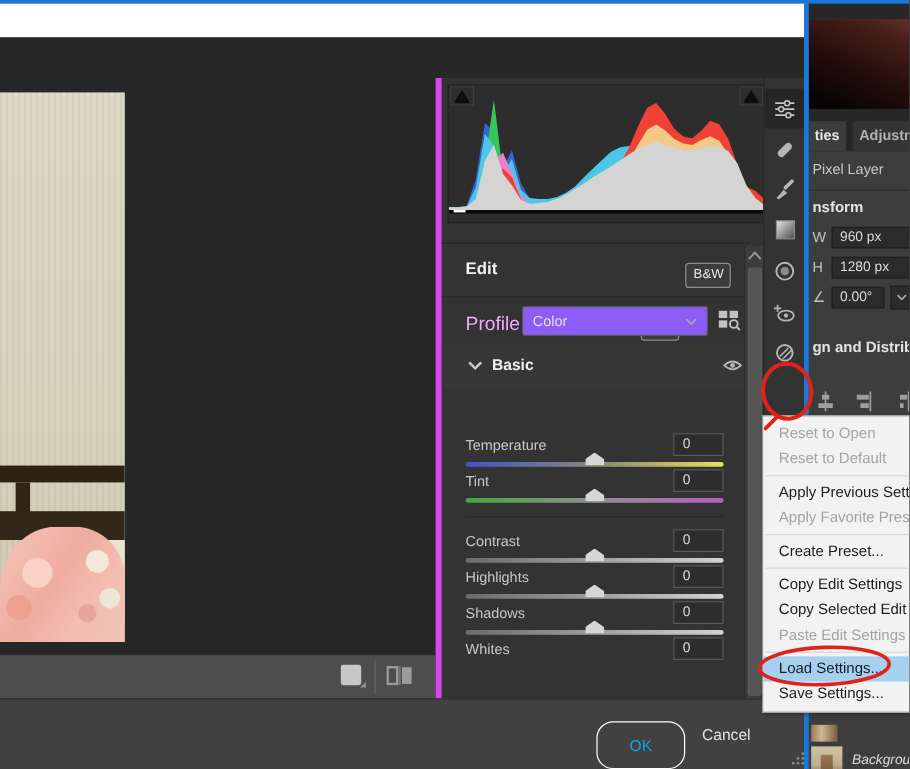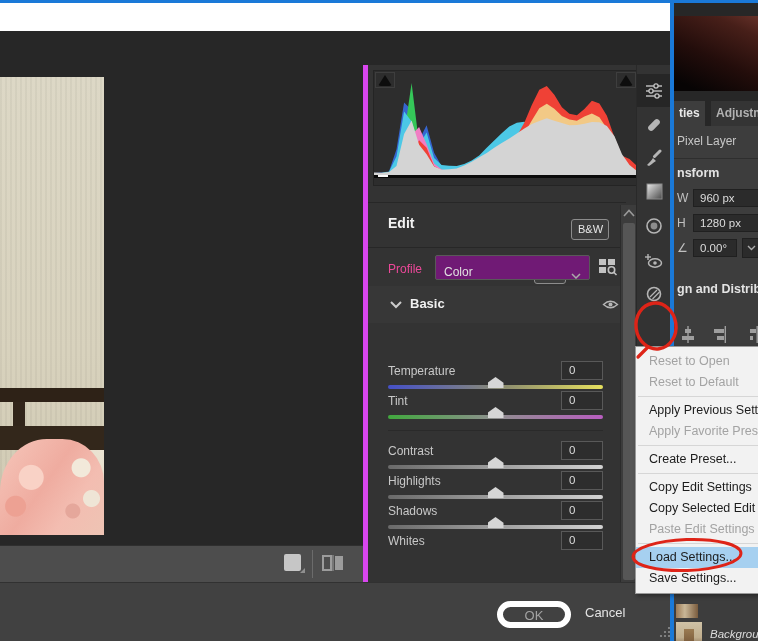--- a/index.html
+++ b/index.html
@@ -48,24 +48,24 @@
   .hist-dash{position:absolute;left:4px;bottom:8px;width:10px;height:2px;background:#fafafa;}
   .clip-ind{position:absolute;top:1px;width:20px;height:16px;border:1px solid #3e3e3e;display:flex;align-items:center;justify-content:center;background:rgba(45,45,45,.6);}
   .clip-ind.left{left:1px;} .clip-ind.right{right:1px;}
   .tri{width:0;height:0;border-left:7px solid transparent;border-right:7px solid transparent;border-bottom:11px solid #0d0d0d;border-radius:3px;}
   .divider{position:absolute;left:0;width:258px;height:1px;background:#272727;}
   .d1{top:137px;} .d2{top:182px;} .d3{top:222px;} .dbottom{top:517px;width:274px;}
   .edit-header .h1{position:absolute;left:20px;top:150px;font-size:14px;font-weight:bold;color:#f2f2f2;}
   .mini-btn{position:absolute;top:154px;height:21px;background:#3c3c3c;border:1px solid #8c8c8c;border-radius:3px;
     color:#e6e6e6;font-size:11px;font-family:"Liberation Sans",sans-serif;padding:0 6px;line-height:19px;}
   .mini-btn.auto{left:166px;width:32px;margin-top:44px;} .mini-btn.bw{left:203px;width:38px;}
-  .lbl{font-size:12px;color:#ec4899;white-space:nowrap;}
+  .lbl{font-size:16px;color:#f0abfc;white-space:nowrap;}
   .profile-row .lbl{position:absolute;left:20px;top:197px;}
-  .select{background:#701a75;border:1px solid #595959;border-radius:2px;color:#e0e0e0;font-size:12px;
-    display:flex;align-items:flex-end;padding:0 8px;justify-content:space-between;white-space:nowrap;}
+  .select{background:#8b5cf6;border:1px solid #595959;border-radius:2px;color:#e0e0e0;font-size:12px;
+    display:flex;align-items:center;padding:0 8px;justify-content:space-between;white-space:nowrap;}
   .profile-select{position:absolute;left:67px;top:190px;width:155px;height:25px;}
   .browse{position:absolute;left:230px;top:192px;}
   .basic-row{position:absolute;left:0;top:221px;width:274px;height:37px;background:#373737;}
   .basic-row .chev{position:absolute;left:22px;top:15px;}
   .basic-row .h2{position:absolute;left:42px;top:10px;font-size:13px;font-weight:bold;color:#f0f0f0;}
   .basic-row .eye{position:absolute;left:234px;top:13px;}
   .wb-row{position:absolute;left:20px;top:265px;width:215px;height:26px;}
   .wb-row .lbl{position:absolute;left:0;top:5px;}
   .wb-select{position:absolute;left:81px;top:0;width:108px;height:22px;}
   .dropper{position:absolute;left:197px;top:1px;}
@@ -91,22 +91,22 @@
 
   
   .toolbar{position:absolute;left:636px;top:65px;width:34px;height:519px;background:#333333;border-left:1px solid #292929;}
   .tool{position:absolute;left:0;width:34px;height:33px;display:flex;align-items:center;justify-content:center;}
   .tool.selected{background:#262626;}
   .tool-more{position:absolute;left:4px;top:310px;width:26px;height:24px;border:1px solid #4a4a4a;border-radius:3px;
     color:#d8d8d8;font-size:9px;letter-spacing:1px;display:flex;align-items:center;justify-content:center;font-weight:bold;}
 
   
   .bottom-bar{position:absolute;left:0;top:582px;width:670px;height:59px;background:#414141;border-top:1px solid #313131;}
-  .ok{position:absolute;left:497px;top:18px;width:74px;height:27px;border:6px solid #ffffff;border-radius:14px;
-    background:transparent;color:#a3a3a3;font-size:13px;font-family:"Liberation Sans",sans-serif;}
+  .ok{position:absolute;left:497px;top:18px;width:74px;height:40px;border:1px solid #ffffff;border-radius:14px;
+    background:transparent;color:#0ea5e9;font-size:13px;font-family:"Liberation Sans",sans-serif;}
   .cancel{position:absolute;left:585px;top:22px;font-size:13px;color:#e3e3e3;}
   .grip{position:absolute;left:659px;top:43px;}
 
   .blue-line{position:absolute;left:670px;top:0;width:4px;height:641px;background:#1a79d8;z-index:2;}
 
   
   .right-bg{position:absolute;left:674px;top:16px;width:84px;height:641px;background:#3d3d3d;overflow:hidden;z-index:1;}
   .rb-gradient{position:absolute;left:0;top:0;width:84px;height:75px;
     background:linear-gradient(205deg,#643028 0%,#471f19 18%,#230d0b 55%,#070404 90%);}
   .rb-tabstrip{position:absolute;left:0;top:75px;width:84px;height:35px;background:#272727;}

